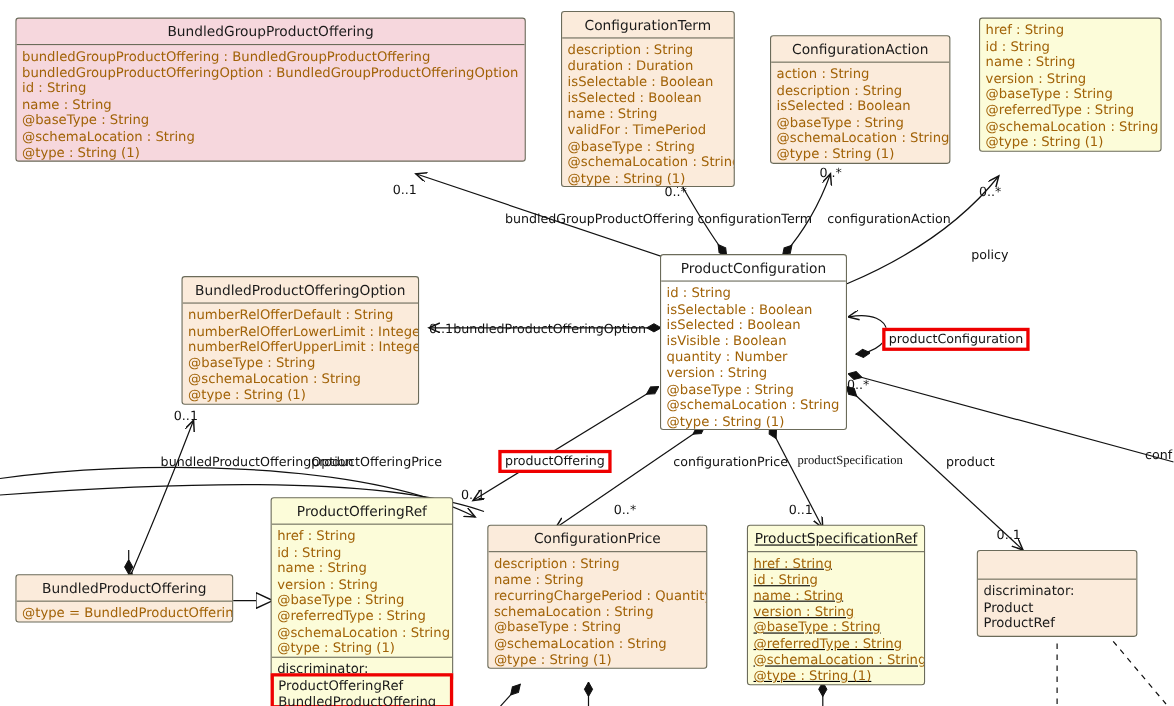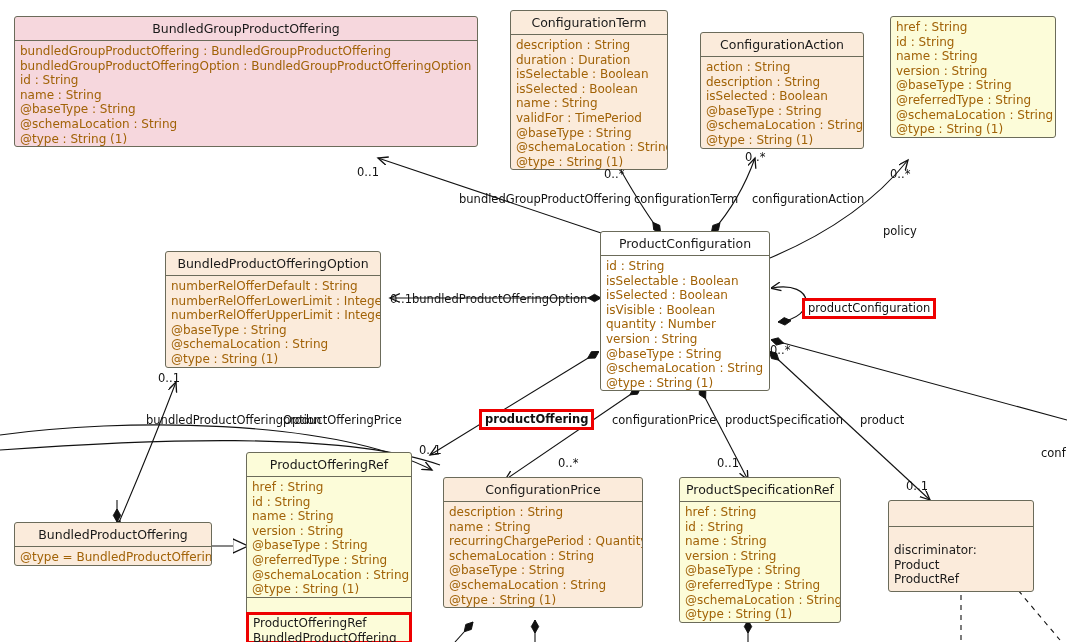--- a/index.html
+++ b/index.html
@@ -29,21 +29,21 @@
   }
   .uml .attrs{
     padding:3px 5px 0 5px;
     font-size:12px;
     color:#a16207;
     line-height:14.6px;
   }
   .uml .attrs div{white-space:nowrap;}
   .uml .compart{
     border-top:1px solid #6b6b5a;
-    padding:16px 5px 4px 5px;
+    padding:3px 5px 4px 5px;
     font-size:12px;
     line-height:14.6px;
     color:#1a1a1a;
   }
   .uml .compart div{white-space:nowrap;}
   .uml .empty{height:22px;}
 
   .c-pink{background:#f6d7dd;}
   .c-cream{background:#fbebdb;}
   .c-yellow{background:#fcfcd9;}
@@ -258,21 +258,21 @@
       <div>description : String</div>
       <div>name : String</div>
       <div>recurringChargePeriod : Quantity</div>
       <div>schemaLocation : String</div>
       <div>@baseType : String</div>
       <div>@schemaLocation : String</div>
       <div>@type : String (1)</div>
     </div>
   </div>
 
-  <div class="uml c-yellow" style="left:679px;top:477px;width:162px;">
+  <div class="uml c-yellow" style="left:679px;top:477px;width:162px;text-decoration:underline;">
     <div class="title">ProductSpecificationRef</div>
     <div class="attrs">
       <div>href : String</div>
       <div>id : String</div>
       <div>name : String</div>
       <div>version : String</div>
       <div>@baseType : String</div>
       <div>@referredType : String</div>
       <div>@schemaLocation : String</div>
       <div>@type : String (1)</div>
@@ -296,26 +296,26 @@
   </div>
 
   <div class="elabel" style="left:459px;top:192px;">bundledGroupProductOffering</div>
   <div class="elabel" style="left:634px;top:192px;">configurationTerm</div>
   <div class="elabel" style="left:752px;top:192px;">configurationAction</div>
   <div class="elabel" style="left:883px;top:192px;margin-top:32px;">policy</div>
   <div class="elabel" style="left:412px;top:292px;">bundledProductOfferingOption</div>
   <div class="elabel" style="left:146px;top:413px;">bundledProductOfferingOption</div>
   <div class="elabel" style="left:283px;top:413px;">productOfferingPrice</div>
   <div class="elabel" style="left:612px;top:413px;">configurationPrice</div>
-  <div class="elabel" style="left:725px;top:413px;">productSpecification</div>
+  <div class="elabel" style="left:725px;top:413px;font-family:Liberation Serif, serif;">productSpecification</div>
   <div class="elabel" style="left:860px;top:413px;">product</div>
-  <div class="elabel" style="left:1041px;top:406px;margin-top:40px;">conf</div>
+  <div class="elabel" style="left:1041px;top:406px;">conf</div>
 
   <div class="hl" style="left:802px;top:298px;">productConfiguration</div>
-  <div class="hl" style="left:479px;top:409px;font-weight:bold;">productOffering</div>
+  <div class="hl" style="left:453px;top:409px;">productOffering</div>
 
   <div class="mult" style="left:357px;top:165px;">0..1</div>
   <div class="mult" style="left:604px;top:167px;">0..*</div>
   <div class="mult" style="left:745px;top:150px;">0..*</div>
   <div class="mult" style="left:890px;top:167px;">0..*</div>
   <div class="mult" style="left:390px;top:292px;">0..1</div>
   <div class="mult" style="left:158px;top:371px;">0..1</div>
   <div class="mult" style="left:770px;top:343px;">0..*</div>
   <div class="mult" style="left:419px;top:443px;">0..1</div>
 

